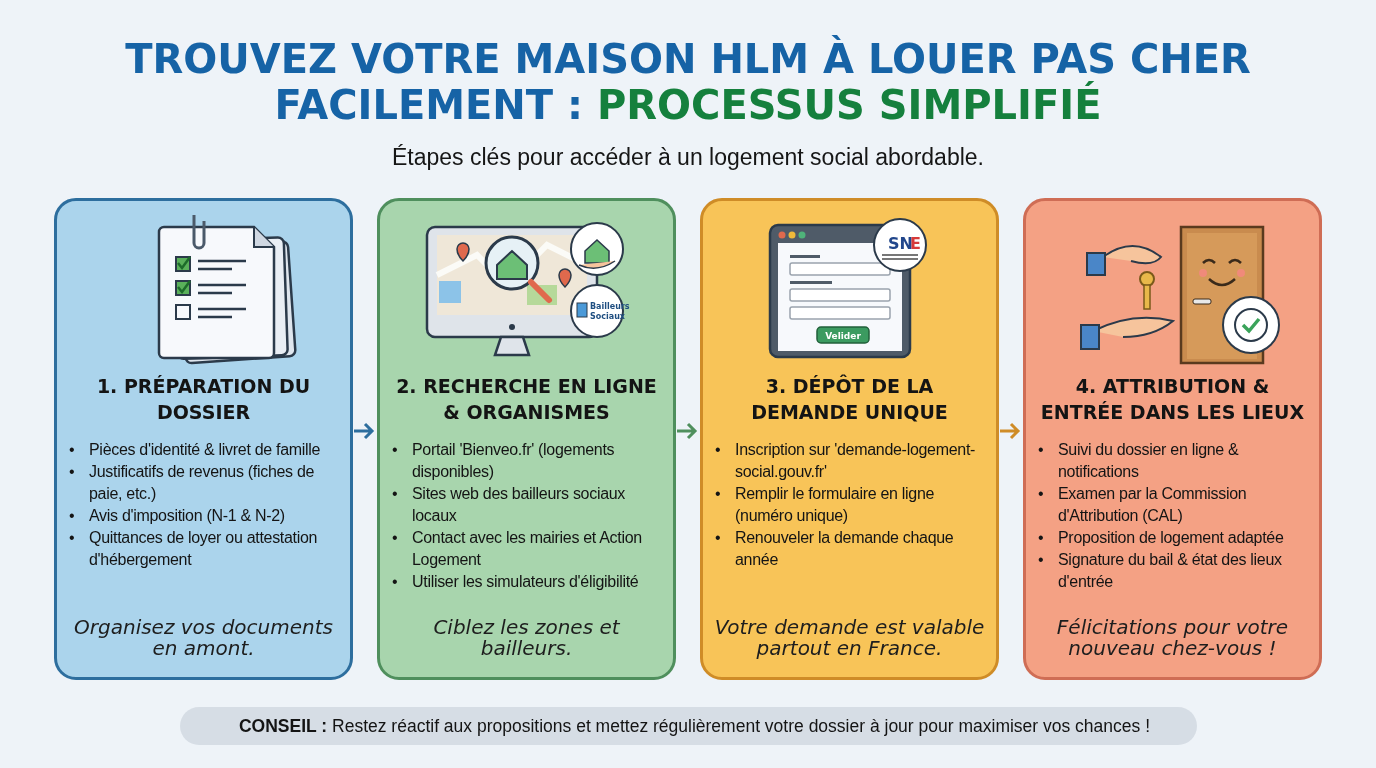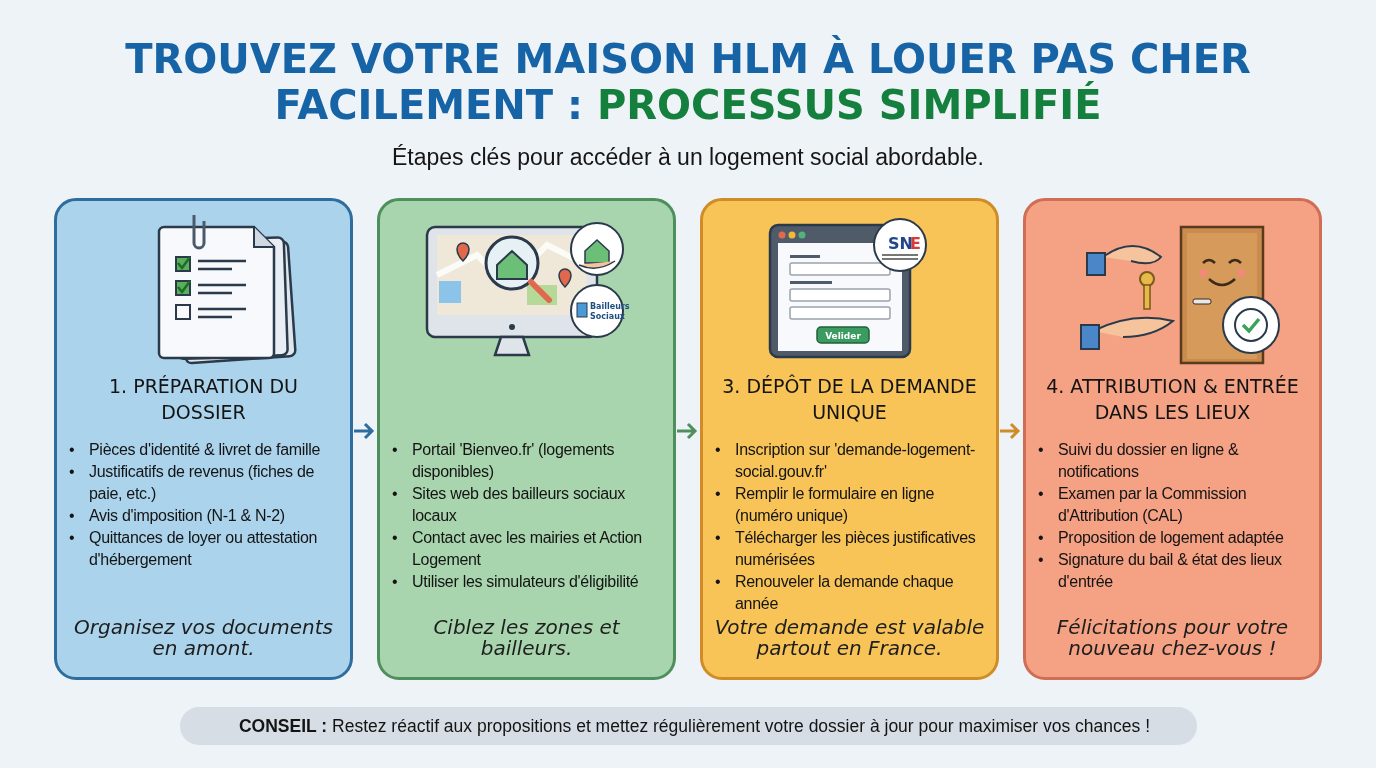--- a/index.html
+++ b/index.html
@@ -30,21 +30,21 @@
   .card.c1 { left: 54px;  width: 299px; background: #abd4ec; border-color: #2d6e9e; }
   .card.c2 { left: 377px; width: 299px; background: #a8d5ad; border-color: #4f8f5d; }
   .card.c3 { left: 700px; width: 299px; background: #f8c458; border-color: #cf8c27; }
   .card.c4 { left: 1023px;width: 299px; background: #f4a184; border-color: #cf6d55; }
   .illus {
     position: absolute; top: 14px; left: 50%; transform: translateX(-50%);
     width: 220px; height: 150px;
   }
   .step-title {
     position: absolute; top: 172px; left: 10px; right: 10px;
-    text-align: center; font-weight: normal; font-size: 19px; line-height: 26px;
+    text-align: center; font-weight: bold; font-size: 19px; line-height: 26px;
     color: #141414;
   }
   .bullets {
     position: absolute; top: 238px; left: 12px; right: 10px;
     list-style: none; font-size: 16px; line-height: 22px;
     font-family: Liberation Sans, sans-serif; letter-spacing: -0.3px;
   }
   .bullets li { position: relative; padding-left: 20px; }
   .bullets li::before {
     content: "•"; position: absolute; left: 0; top: 0; font-size: 16px;
@@ -125,20 +125,21 @@
     <path d="M80 50 l15 -14 l15 14 v14 h-30z" fill="#6cbf76" stroke="#2b3a4a" stroke-width="2"></path>
     <line x1="114" y1="67" x2="132" y2="85" stroke="#e0694d" stroke-width="6" stroke-linecap="round"></line>
     <circle cx="180" cy="34" r="26" fill="#fff" stroke="#2b3a4a" stroke-width="2"></circle>
     <path d="M168 36 l12 -11 l12 11 v12 h-24z" fill="#6cbf76" stroke="#2b3a4a" stroke-width="1.5"></path>
     <path d="M162 50 q18 8 36 -4" fill="#f6c49c" stroke="#2b3a4a" stroke-width="1.5"></path>
     <circle cx="180" cy="96" r="26" fill="#fff" stroke="#2b3a4a" stroke-width="2"></circle>
     <rect x="160" y="88" width="10" height="14" fill="#4b9ad8" stroke="#2b3a4a" stroke-width="1"></rect>
     <text x="173" y="94" font-size="8" font-family="DejaVu Sans, sans-serif" fill="#1f4e80" font-weight="bold">Bailleurs</text>
     <text x="173" y="104" font-size="8" font-family="DejaVu Sans, sans-serif" fill="#1f4e80" font-weight="bold">Sociaux</text>
   </svg>
+  <div class="step-title">2. RECHERCHE EN LIGNE &amp; ORGANISMES</div>
   <ul class="bullets">
     <li>Portail 'Bienveo.fr' (logements disponibles)</li>
     <li>Sites web des bailleurs sociaux locaux</li>
     <li>Contact avec les mairies et Action Logement</li>
     <li>Utiliser les simulateurs d'éligibilité</li>
   </ul>
   <div class="note">Ciblez les zones et bailleurs.</div>
 </div>
 
 <svg class="arrow" style="left:675px" viewBox="0 0 24 20">
@@ -162,21 +163,20 @@
     <circle cx="160" cy="30" r="26" fill="#fff" stroke="#2b3a4a" stroke-width="2"></circle>
     <text x="148" y="34" font-size="16" font-weight="bold" font-family="DejaVu Sans, sans-serif" fill="#21468b">SN</text>
     <text x="170" y="34" font-size="16" font-weight="bold" font-family="DejaVu Sans, sans-serif" fill="#d63a3a">E</text>
     <rect x="142" y="39" width="36" height="2" fill="#777"></rect>
     <rect x="142" y="43" width="36" height="2" fill="#777"></rect>
   </svg>
   <div class="step-title">3. DÉPÔT DE LA DEMANDE UNIQUE</div>
   <ul class="bullets">
     <li>Inscription sur 'demande-logement-social.gouv.fr'</li>
     <li>Remplir le formulaire en ligne (numéro unique)</li>
-    <li>Télécharger les pièces justificatives numérisées</li>
     <li>Renouveler la demande chaque année</li>
   </ul>
   <div class="note">Votre demande est valable partout en France.</div>
 </div>
 
 <svg class="arrow" style="left:998px" viewBox="0 0 24 20">
   <path d="M2 10 h18 M13 3 l7 7 l-7 7" fill="none" stroke="#cf8c27" stroke-width="3"></path>
 </svg>
 
 <div class="card c4">

